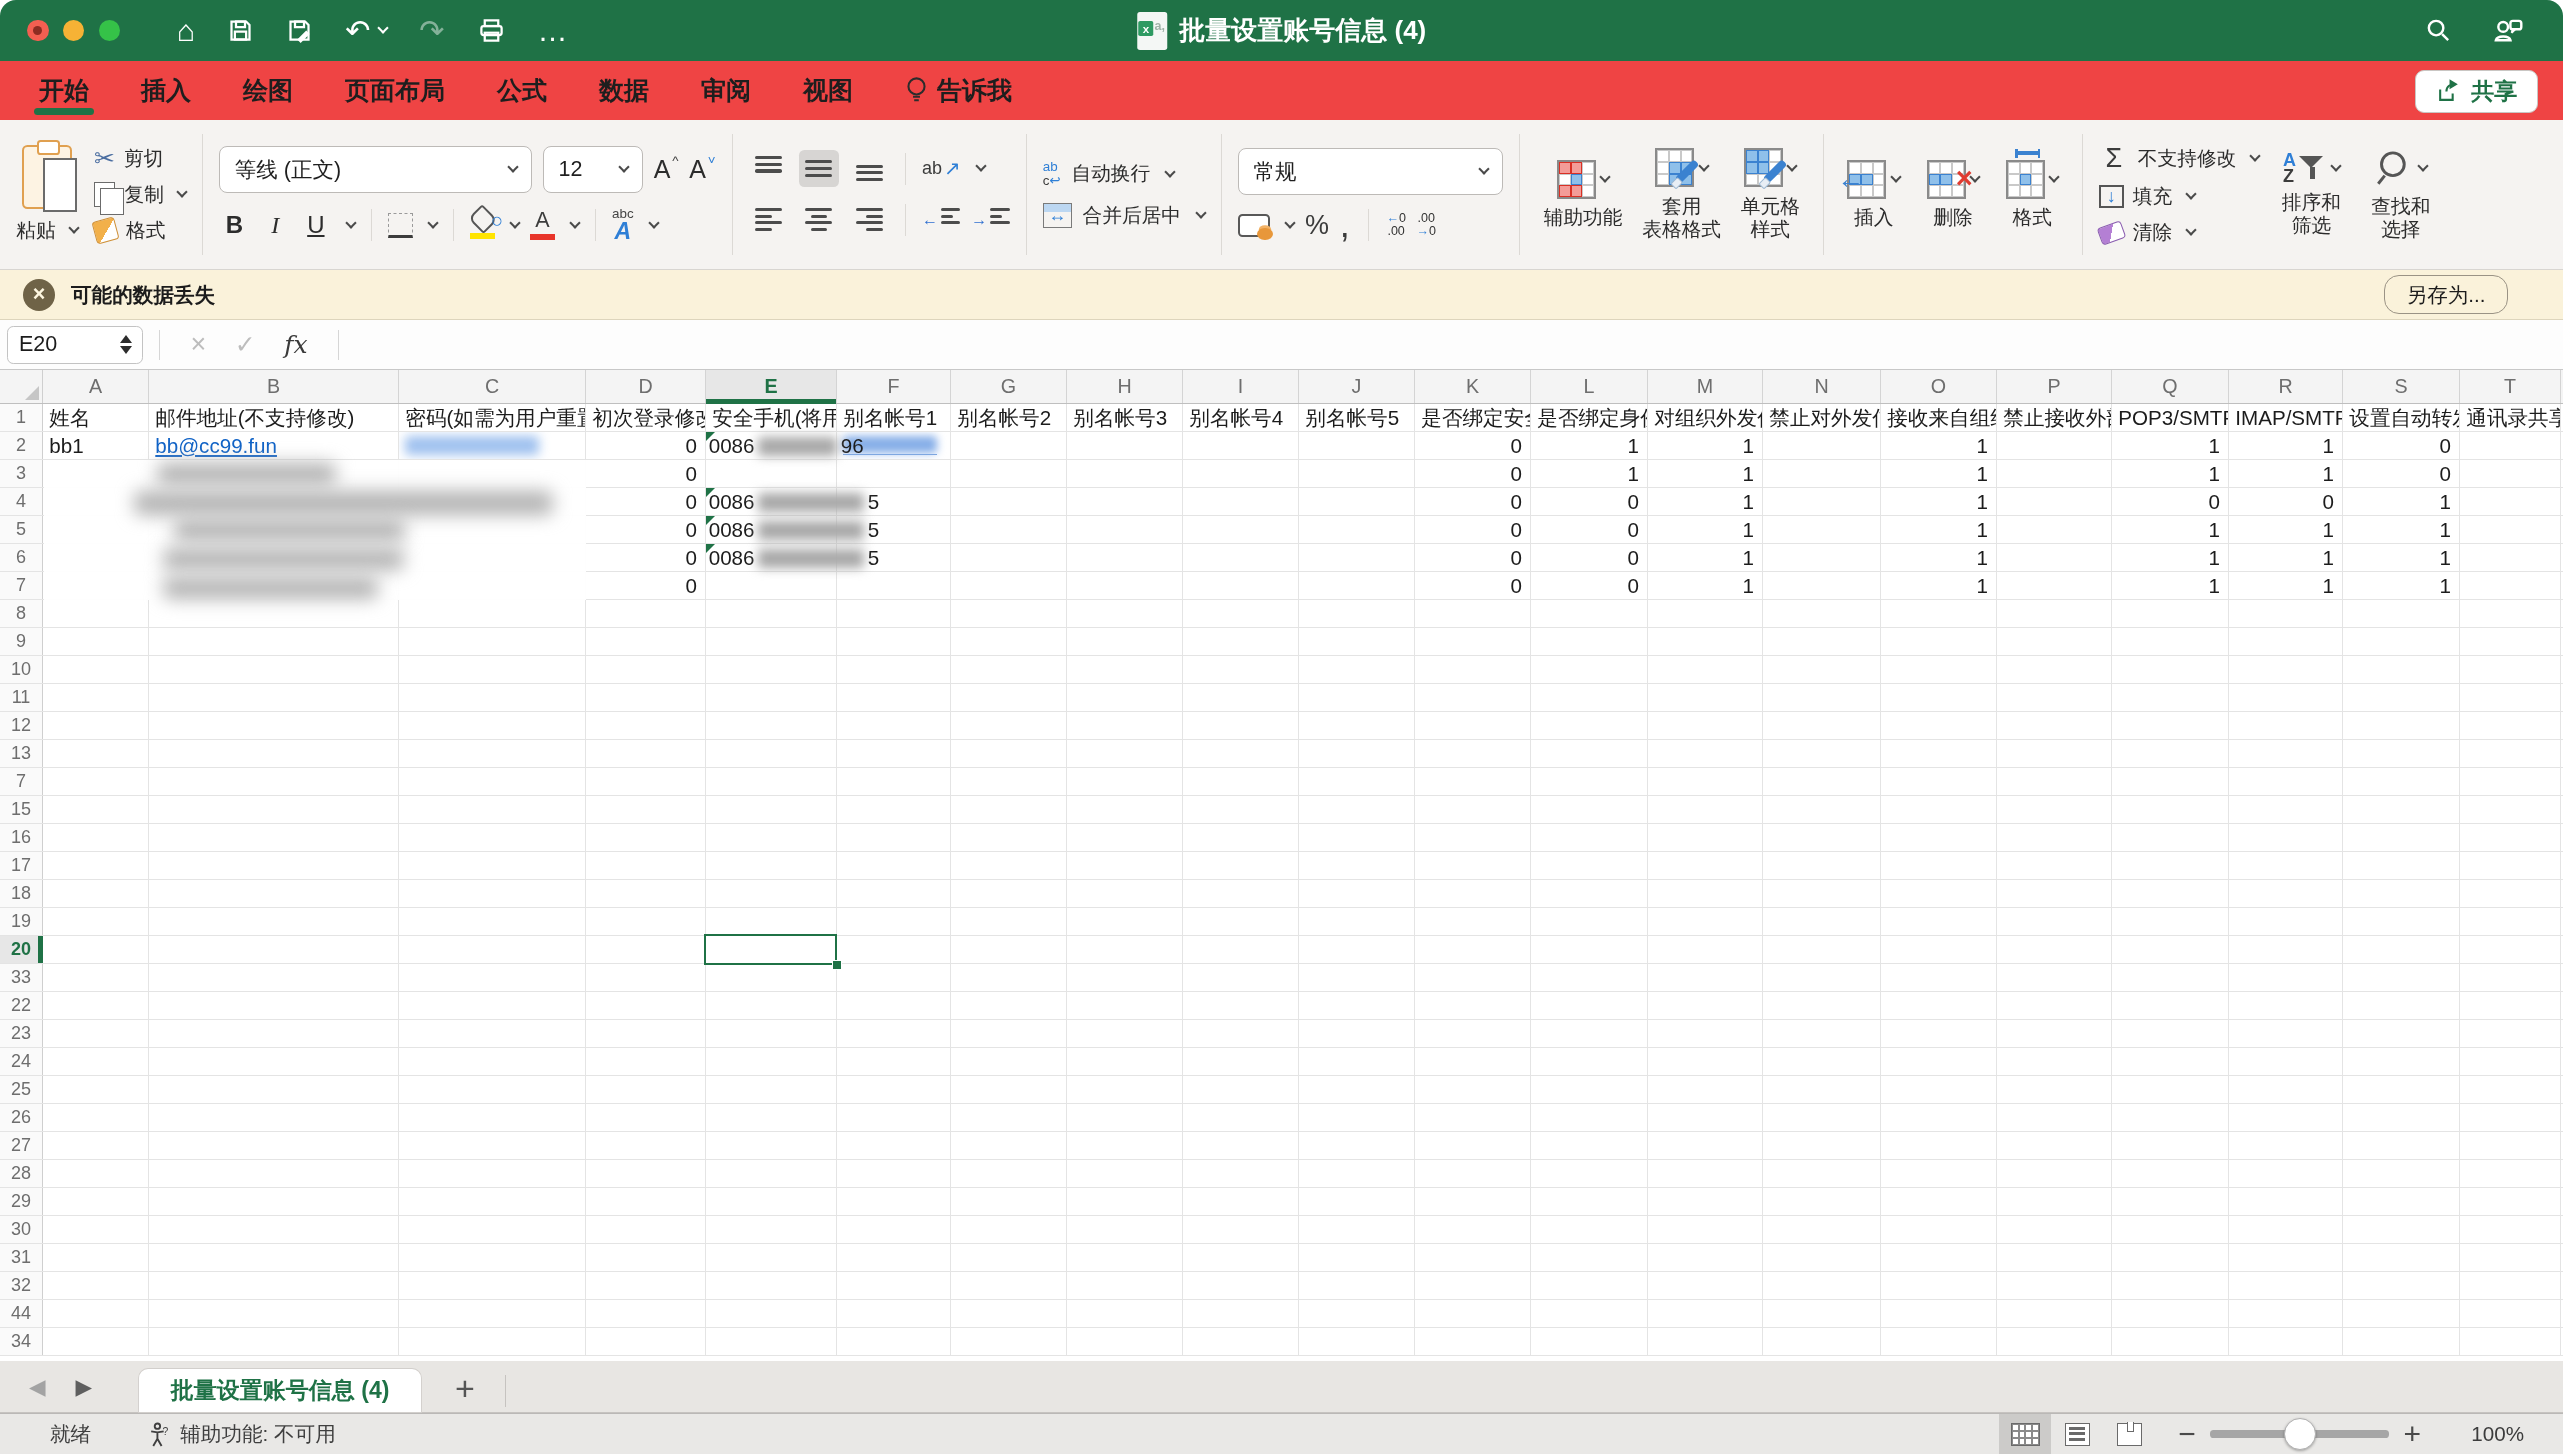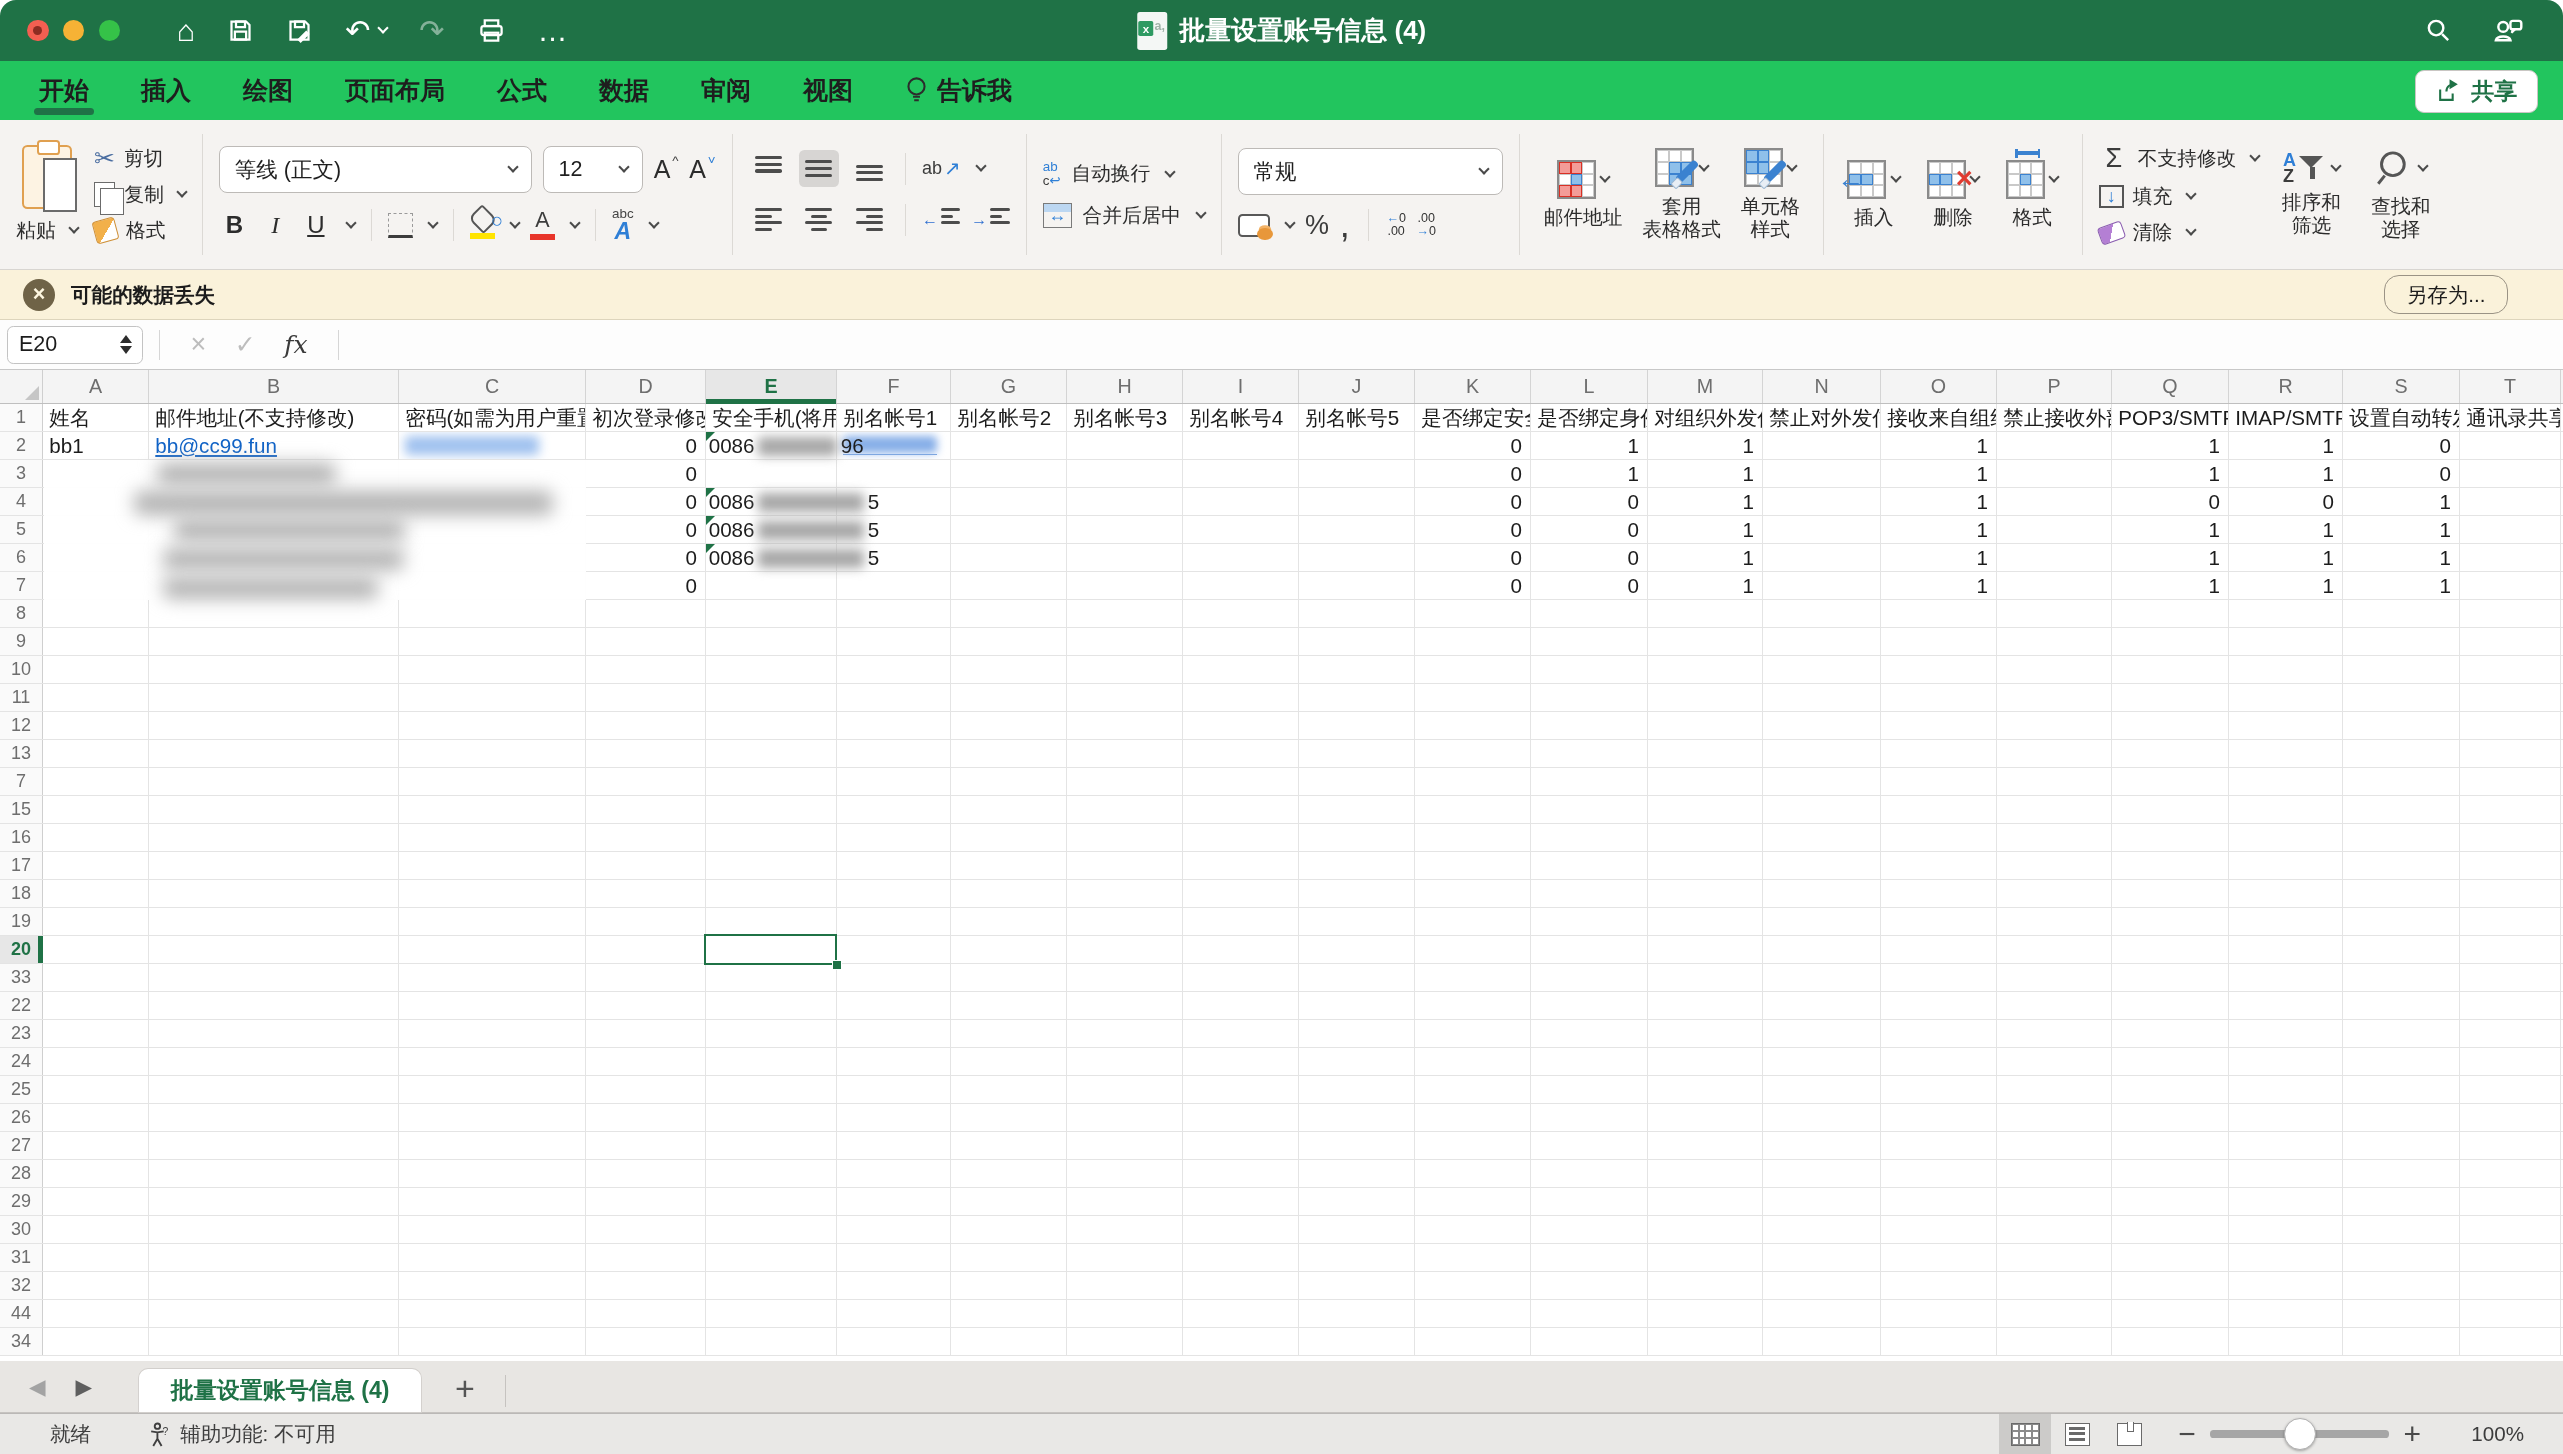--- a/index.html
+++ b/index.html
@@ -18,21 +18,21 @@
   .tb-ic svg { display:block; }
   .tb-ic.dim { opacity:.45; }
   .chev-w { width:8px; height:8px; border-right:2.2px solid #fff; border-bottom:2.2px solid #fff; transform:rotate(45deg); display:inline-block; margin-left:9px; margin-top:-5.4px; }
   .tb-title { position:absolute; left:50%; top:0; height:61px; transform:translateX(-50%); display:flex; align-items:center; gap:12.5px; color:#fff; font-size:26px; font-weight:700; }
   .docic { width:30px; height:38px; background:#f4f7f5; border-radius:2.7px; position:relative; }
   .docic::before { content:"x"; position:absolute; left:1.8px; top:9px; width:15px; height:15px; background:#2e9a62; color:#fff; font-size:11.6px; font-weight:700; display:flex; align-items:center; justify-content:center; border-radius:1.8px; }
   .docic::after { content:"a,"; position:absolute; right:1.8px; top:7.2px; color:#9fb3a8; font-size:12.5px; }
   .tb-right { position:absolute; right:39px; top:0; height:61px; display:flex; align-items:center; gap:39px; color:#fff; }
 
   
-  .tabrow { position:absolute; left:0; top:61px; width:100%; height:59px; background:#22c55e; }
+  .tabrow { position:absolute; left:0; top:61px; width:100%; height:59px; background:#ef4444; }
   .tabs { display:flex; align-items:center; height:100%; margin-left:39px; gap:52px; }
   .rtab { position:relative; font-size:25px; color:#1e1e1e; font-weight:600; height:100%; display:flex; align-items:center; gap:9px; cursor:default; }
   .rtab.active { font-weight:700; }
   .rtab.active::after { content:""; position:absolute; left:-5.4px; right:-5.4px; bottom:5.4px; height:6.3px; border-radius:3.6px; background:#1f7246; }
   .bulb { width:23px; height:30px; }
   .sharebtn { position:absolute; right:25px; top:9px; height:43px; display:flex; align-items:center; gap:10.7px; background:#fff; border:1.3px solid #c9c6c3; border-radius:9px; padding:0 19.7px; color:#1f7246; font-size:23px; font-weight:600; }
 
   
   .ribbon { position:absolute; left:0; top:120px; width:100%; height:150px; background:#f5f3f1; border-bottom:0.9px solid #d8d5d1; display:flex; align-items:stretch; padding:0 7.2px; }
   .rsep { width:0.9px; background:#dcd9d5; margin:14.3px 7.2px; flex:0 0 auto; }
@@ -477,21 +477,21 @@
               <i></i>
               <i></i>
               <i class="bl"></i>
               <i></i>
               <i class="r"></i>
               <i class="r"></i>
               <i></i>
             </span>
             <span class="chev"></span>
           </span>
-        <span class="biglabel">邮件地址</span>
+        <span class="biglabel">辅助功能</span>
       </div>
       <div class="bigbtn">
         <span class="icw">
             <span class="gridic">
               <i></i>
               <i></i>
               <i></i>
               <i></i>
               <i class="bl"></i>
               <i class="bl"></i>

